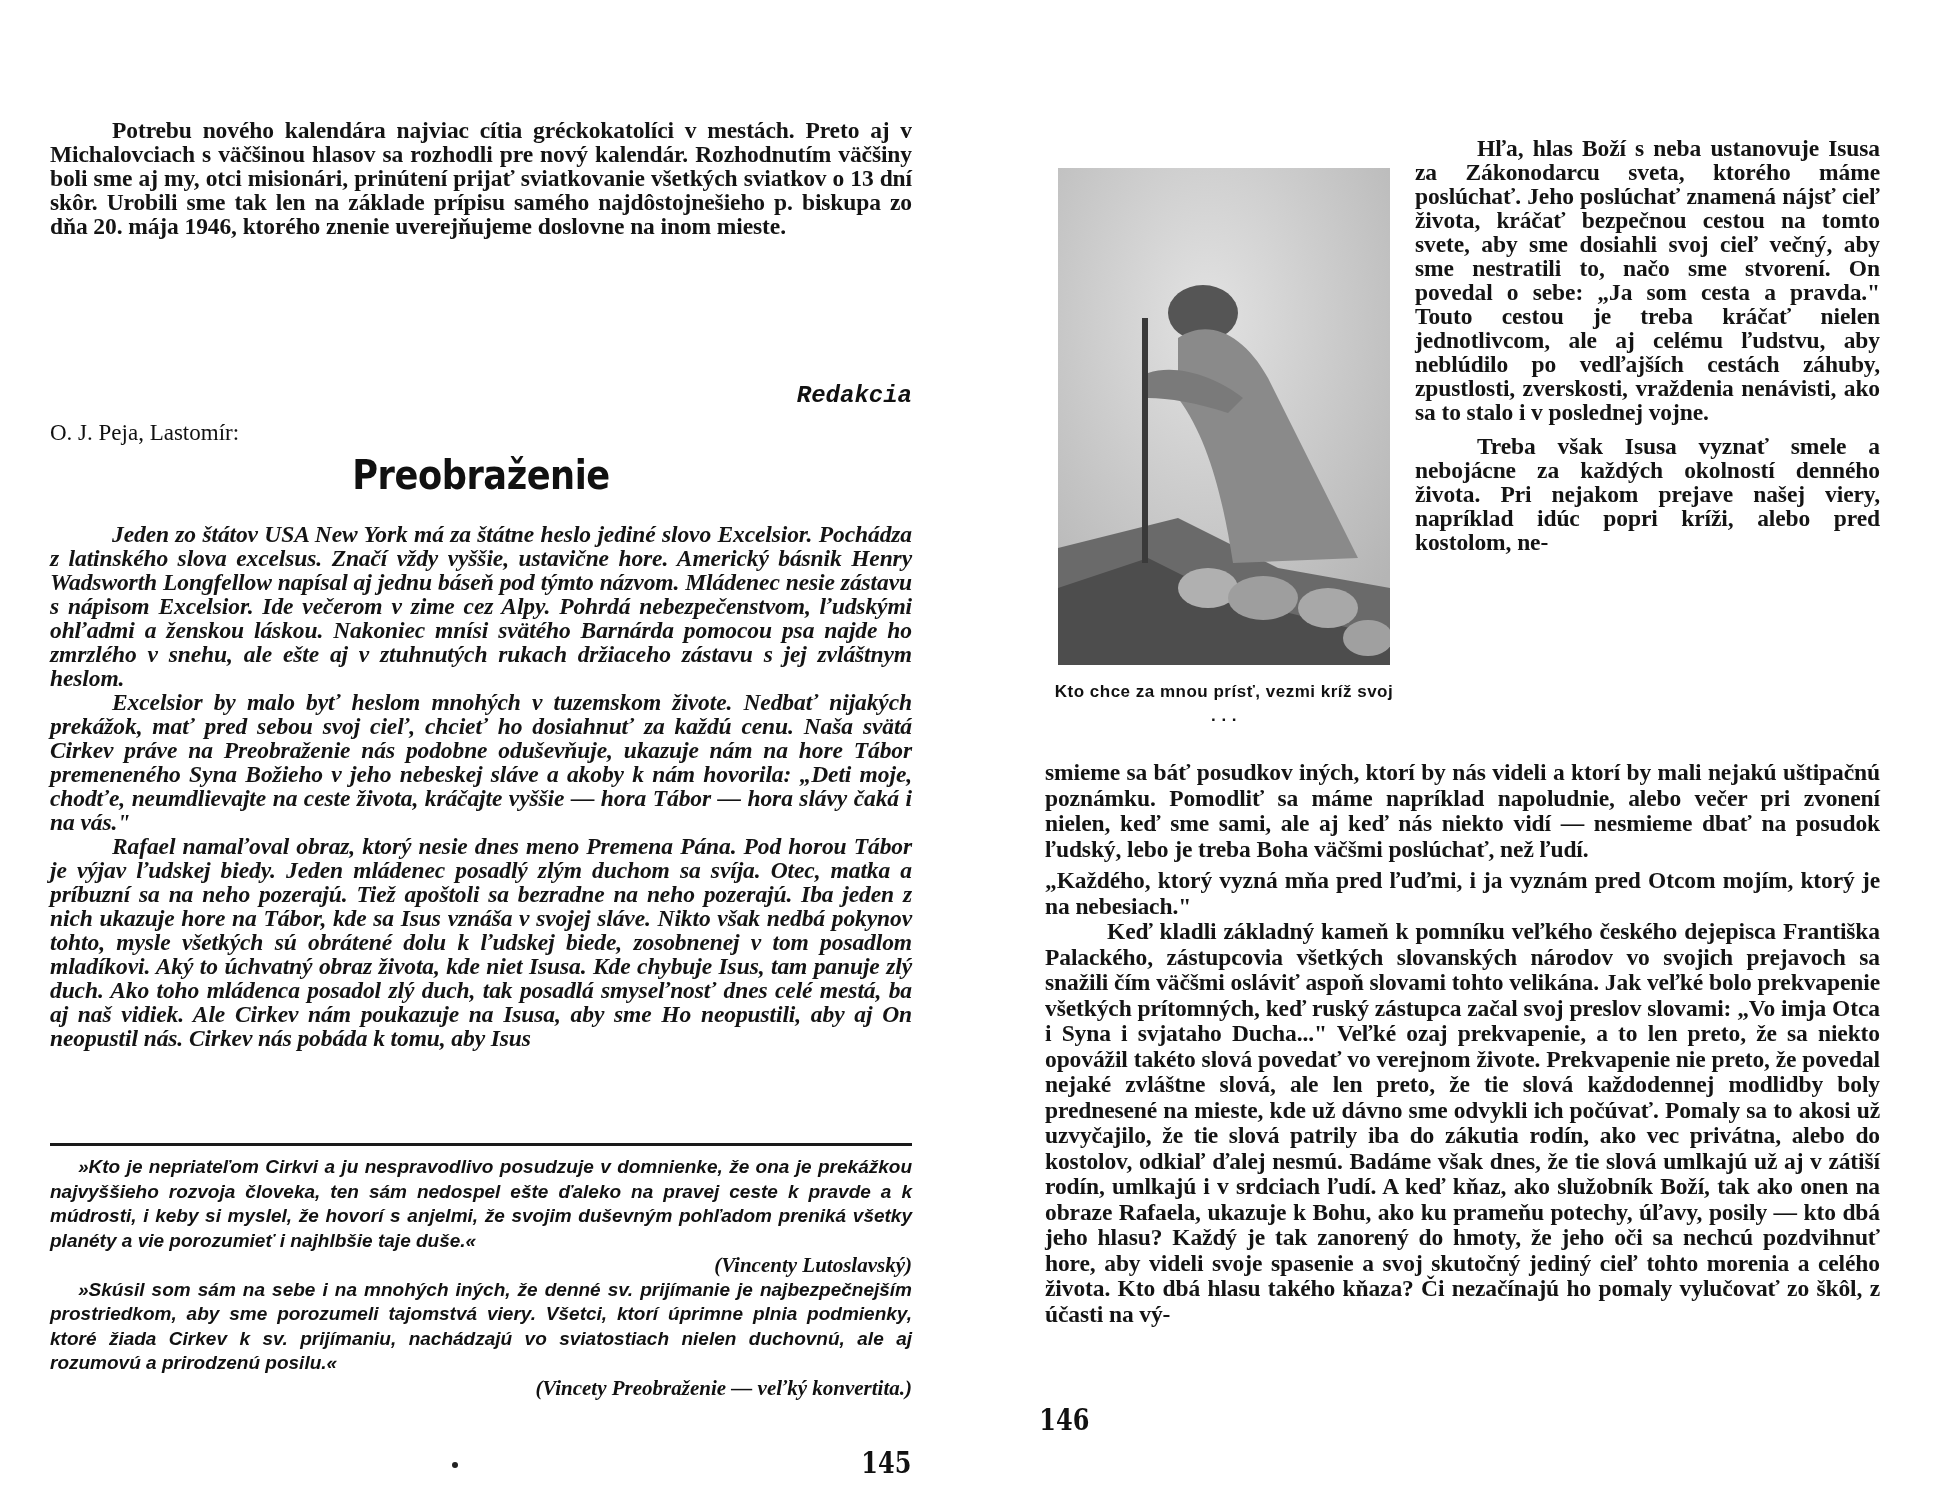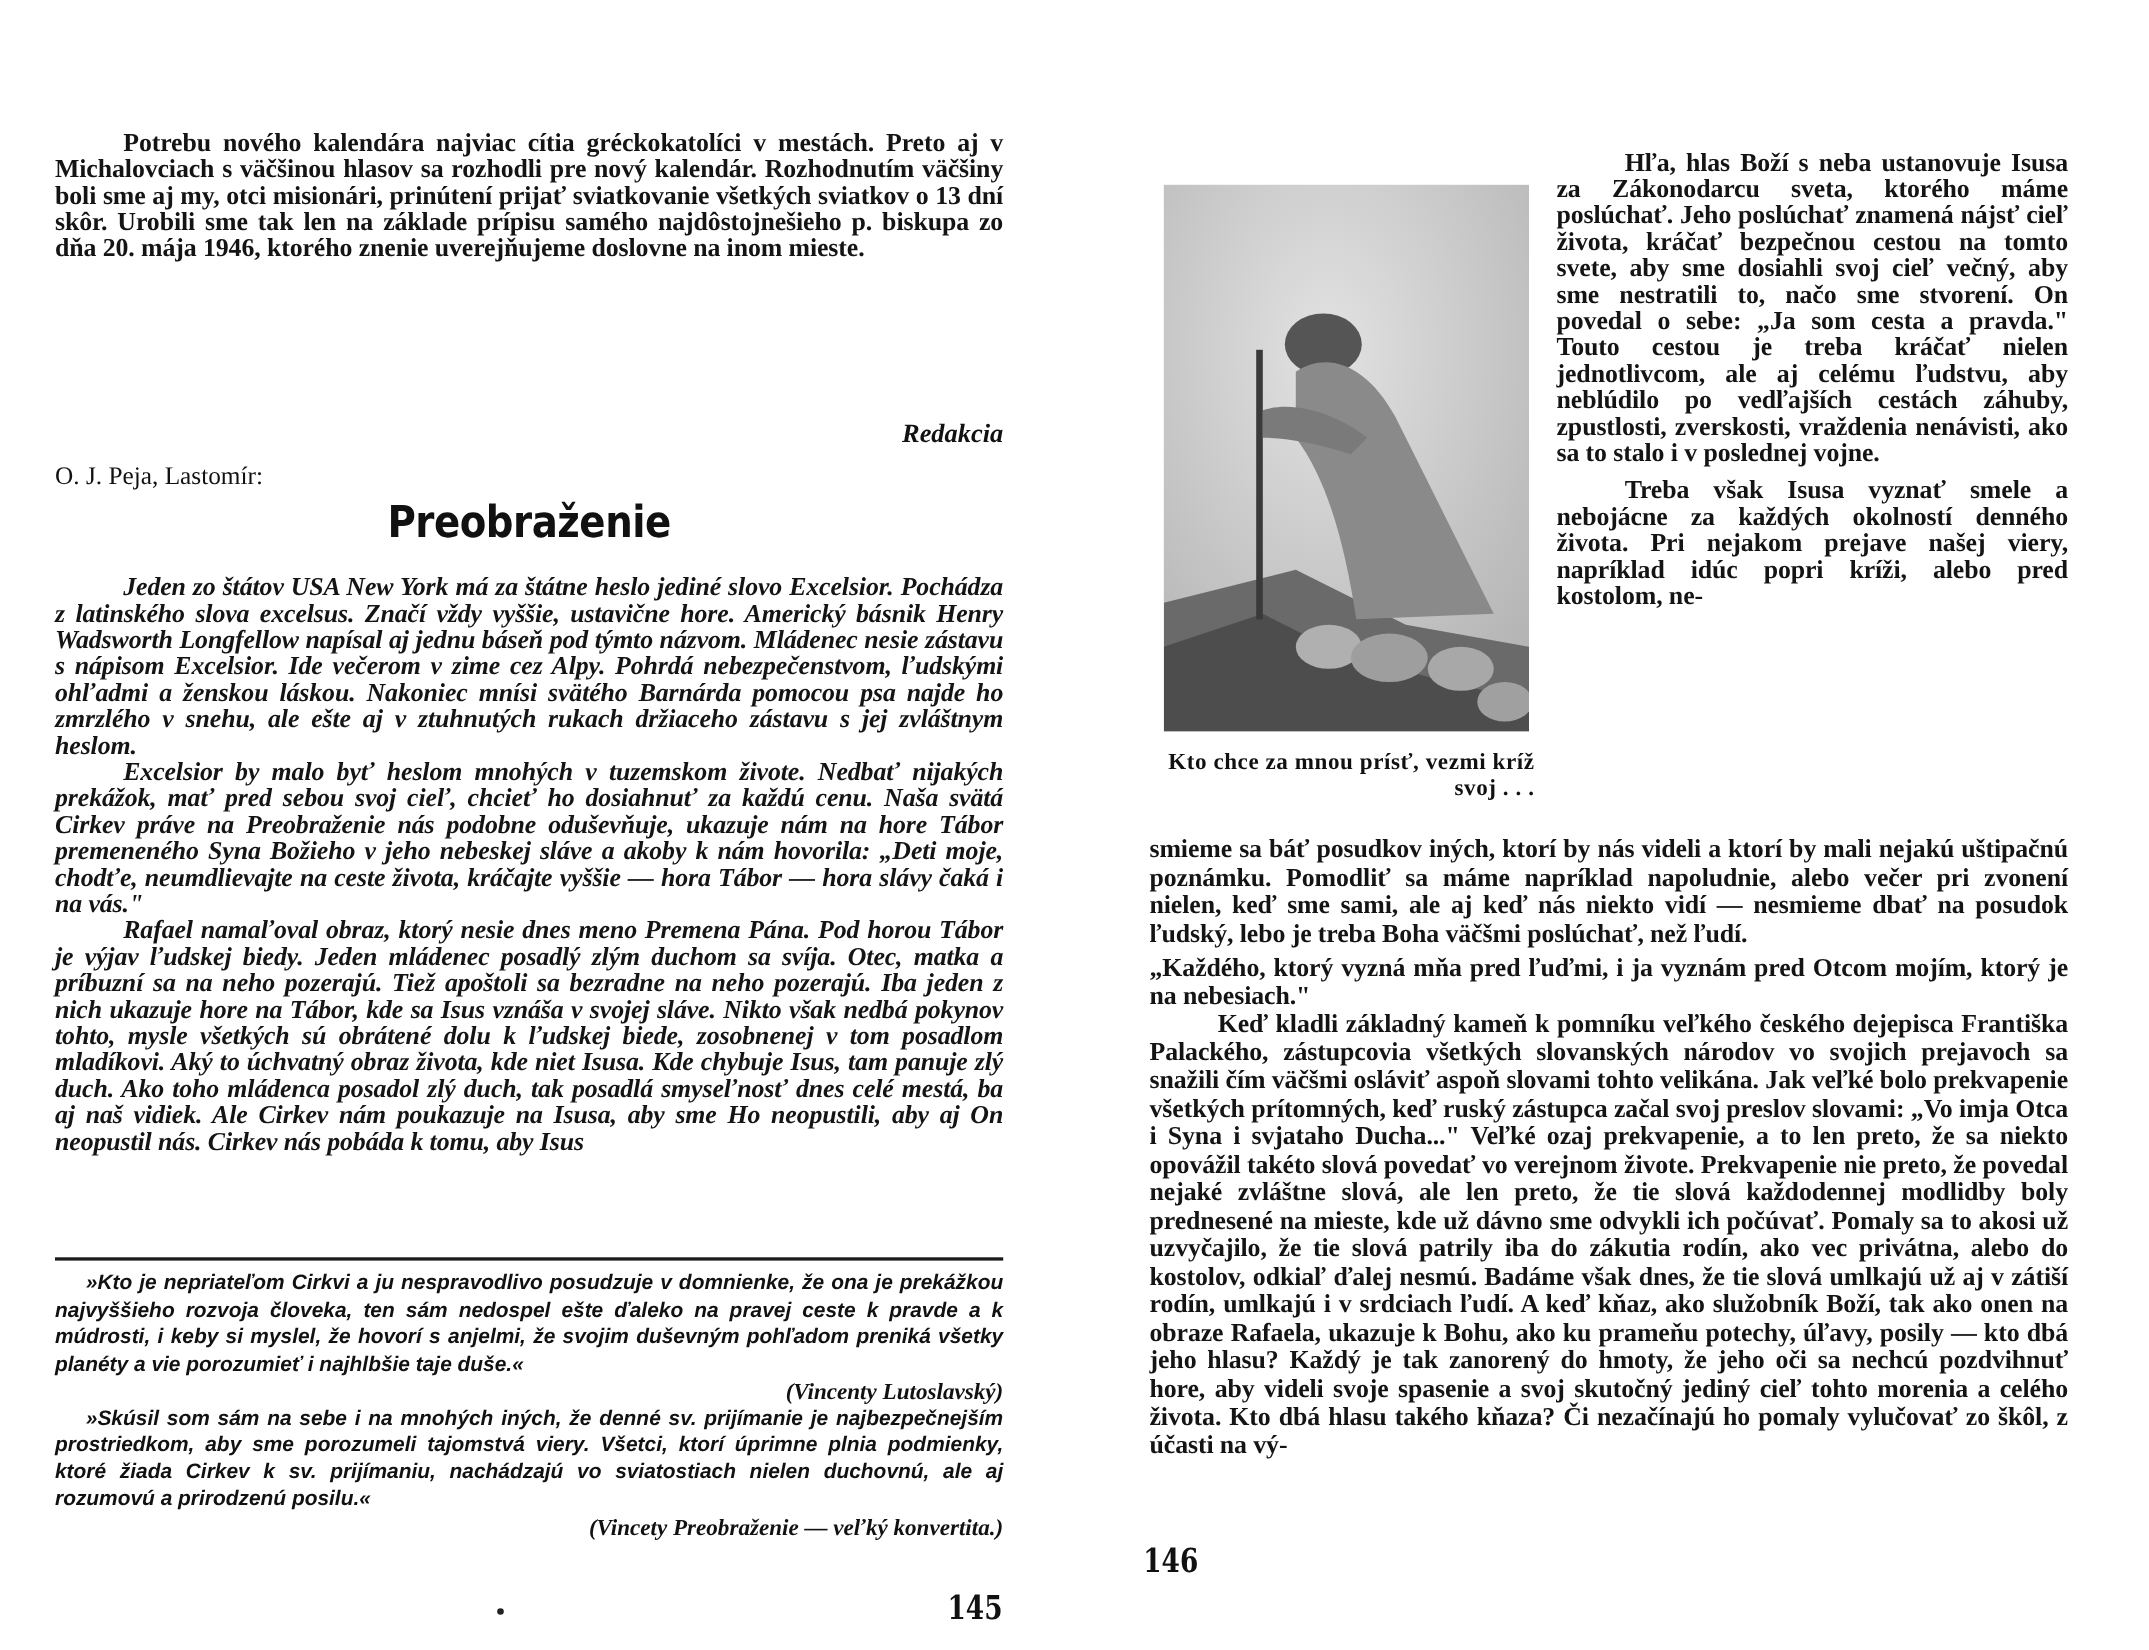--- a/index.html
+++ b/index.html
@@ -17,31 +17,31 @@
   .author { font-family:"Liberation Serif", serif; font-size:23px; font-weight:normal; }
   .title { font-family:"DejaVu Sans", sans-serif; font-weight:bold; font-size:40px; letter-spacing:-0.5px;
            transform:scaleX(0.88); transform-origin:center; }
   .rule { position:absolute; height:3px; background:#1a1a1a; }
   .quote { font-family:"Liberation Sans", sans-serif; font-style:italic; font-weight:bold; font-size:19px;
            line-height:24.5px; text-align:justify; color:#111; }
   .quote p { margin:0; }
   .attrib { font-family:"Liberation Serif", serif; font-size:21px; text-align:right; }
   .pnum { font-family:"DejaVu Serif", serif; font-weight:bold; font-size:30px; position:absolute; transform:scaleX(0.8); }
   .photo { position:absolute; overflow:hidden; background:#c9c9c9; }
-  .caption { font-family:Liberation Serif, serif; font-size:21px; font-weight:bold; text-align:right; letter-spacing:0.5px; }
+  .caption { font-family:Liberation Sans, sans-serif; font-size:17px; font-weight:bold; text-align:center; letter-spacing:0.5px; }
   .speck { position:absolute; background:#222; border-radius:50%; }
 </style>
 </head>
 <body>
 
 <div class="page left">
   <div class="blk txt" style="left:50px; top:118px; width:862px;">
     <p class="ind">Potrebu nového kalendára najviac cítia gréckokatolíci v mestách. Preto aj v Michalovciach s väčšinou hlasov sa rozhodli pre nový kalendár. Rozhodnutím väčšiny boli sme aj my, otci misionári, prinútení prijať sviatkovanie všetkých sviatkov o 13 dní skôr. Urobili sme tak len na základe prípisu samého najdôstojnešieho p. biskupa zo dňa 20. mája 1946, ktorého znenie uverejňujeme doslovne na inom mieste.</p>
   </div>
-  <div class="blk sig" style="left:600px; top:382px; width:312px; text-align:right;">Redakcia</div>
+  <div class="blk sig" style="left:600px; top:382px; width:312px; text-align:right;font-family:Liberation Mono, monospace;">Redakcia</div>
   <div class="blk author" style="left:50px; top:420px;">O. J. Peja, Lastomír:</div>
   <div class="blk" style="left:50px; top:452px; width:862px; text-align:center;">
     <div class="title">Preobraženie</div>
   </div>
   <div class="blk txt" style="left:50px; top:522px; width:862px;font-style:italic;">
     <p class="ind">Jeden zo štátov USA New York má za štátne heslo jediné slovo Excelsior. Pochádza z latinského slova excelsus. Značí vždy vyššie, ustavične hore. Americký básnik Henry Wadsworth Longfellow napísal aj jednu báseň pod týmto názvom. Mládenec nesie zástavu s nápisom Excelsior. Ide večerom v zime cez Alpy. Pohrdá nebezpečenstvom, ľudskými ohľadmi a ženskou láskou. Nakoniec mnísi svätého Barnárda pomocou psa najde ho zmrzlého v snehu, ale ešte aj v ztuhnutých rukach držiaceho zástavu s jej zvláštnym heslom.</p>
     <p class="ind">Excelsior by malo byť heslom mnohých v tuzemskom živote. Nedbať nijakých prekážok, mať pred sebou svoj cieľ, chcieť ho dosiahnuť za každú cenu. Naša svätá Cirkev práve na Preobraženie nás podobne oduševňuje, ukazuje nám na hore Tábor premeneného Syna Božieho v jeho nebeskej sláve a akoby k nám hovorila: „Deti moje, chodťe, neumdlievajte na ceste života, kráčajte vyššie — hora Tábor — hora slávy čaká i na vás."</p>
     <p class="ind">Rafael namaľoval obraz, ktorý nesie dnes meno Premena Pána. Pod horou Tábor je výjav ľudskej biedy. Jeden mládenec posadlý zlým duchom sa svíja. Otec, matka a príbuzní sa na neho pozerajú. Tiež apoštoli sa bezradne na neho pozerajú. Iba jeden z nich ukazuje hore na Tábor, kde sa Isus vznáša v svojej sláve. Nikto však nedbá pokynov tohto, mysle všetkých sú obrátené dolu k ľudskej biede, zosobnenej v tom posadlom mladíkovi. Aký to úchvatný obraz života, kde niet Isusa. Kde chybuje Isus, tam panuje zlý duch. Ako toho mládenca posadol zlý duch, tak posadlá smyseľnosť dnes celé mestá, ba aj naš vidiek. Ale Cirkev nám poukazuje na Isusa, aby sme Ho neopustili, aby aj On neopustil nás. Cirkev nás pobáda k tomu, aby Isus</p>
   </div>
   <div class="rule" style="left:50px; top:1143px; width:862px;"></div>

